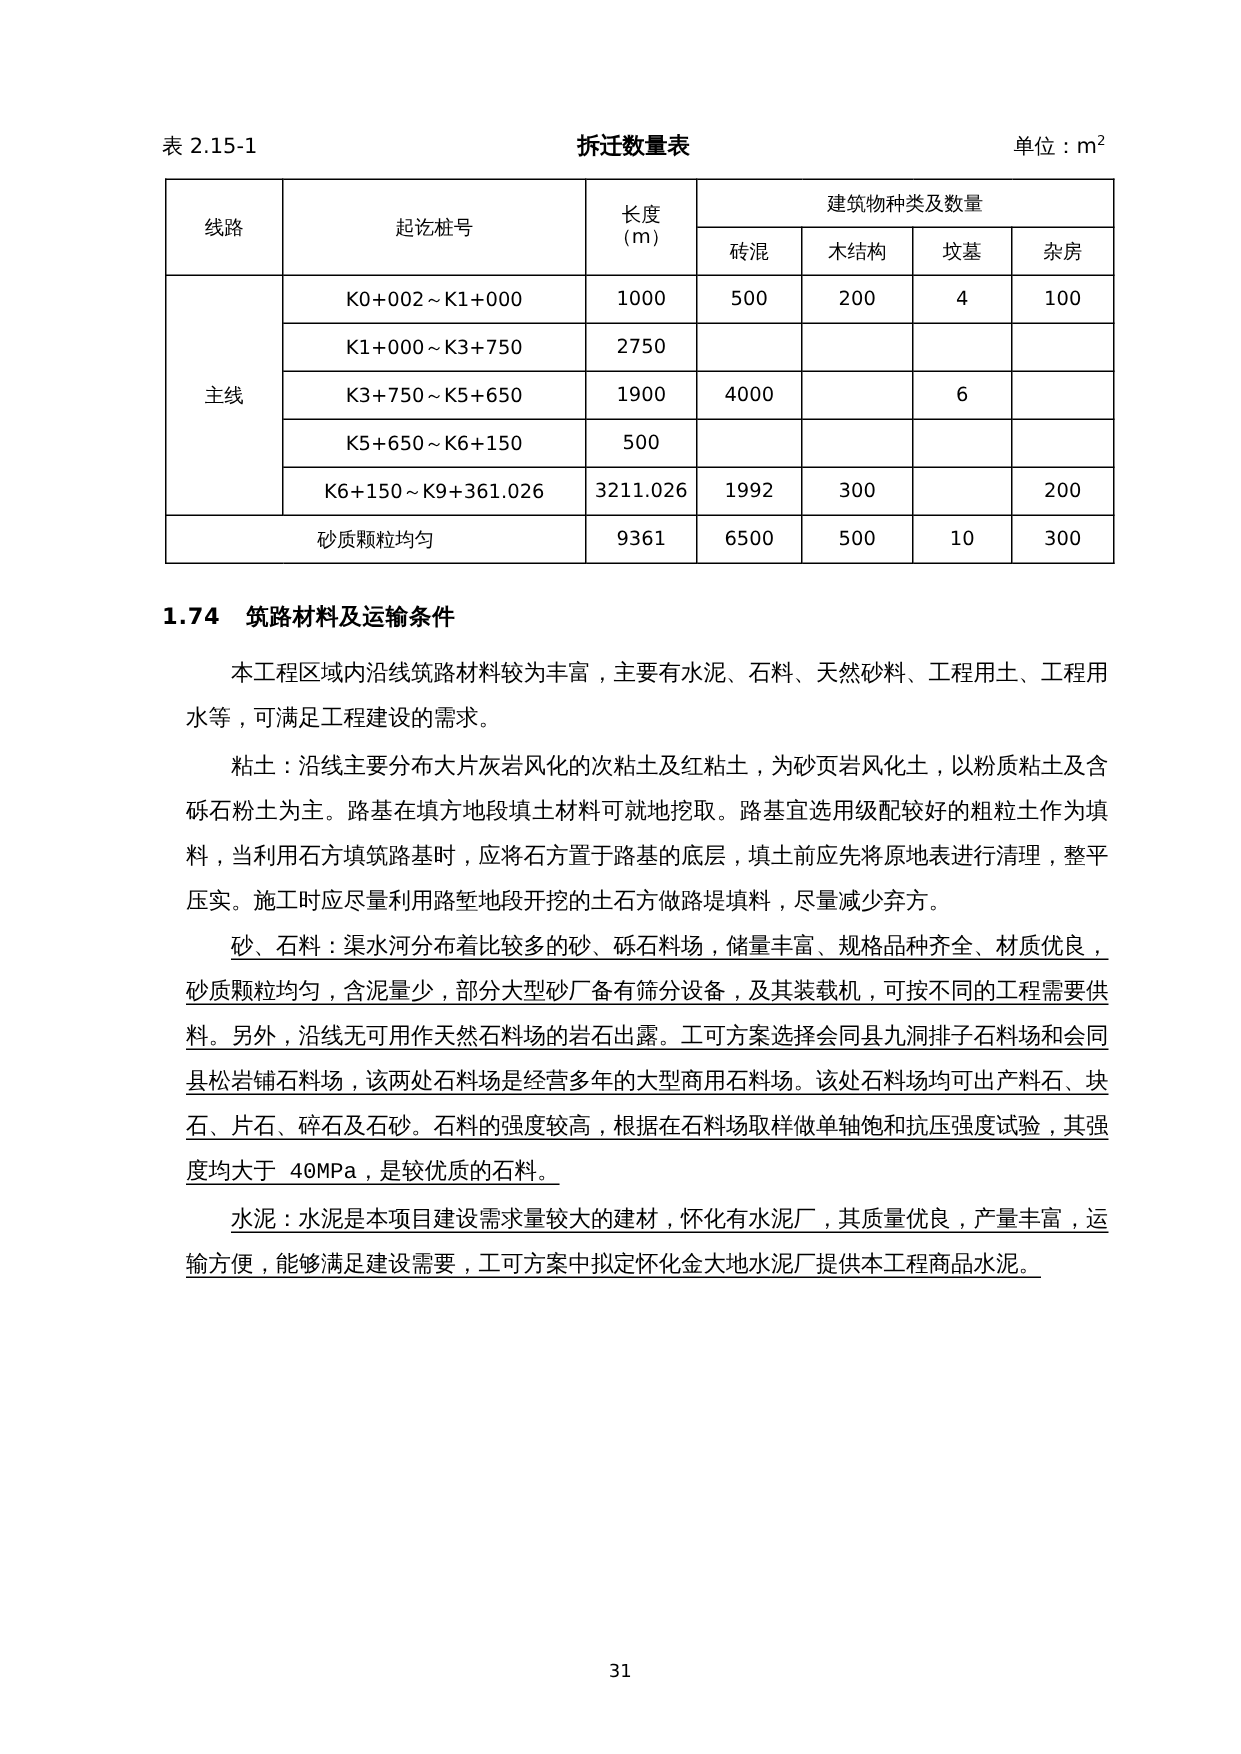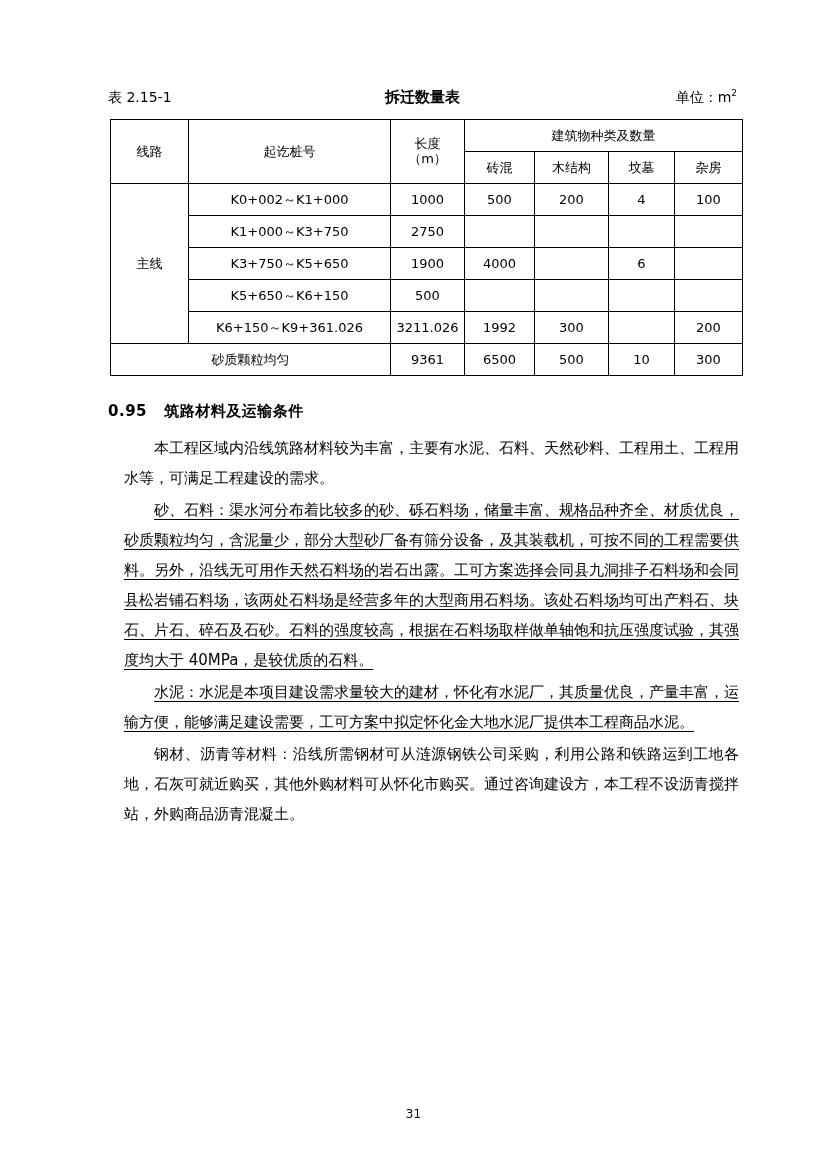--- a/index.html
+++ b/index.html
@@ -74,20 +74,21 @@
     font-size: 15px;
     line-height: 30px;
     margin: 0 0 2px 16px;
     text-align: justify;
     text-justify: inter-ideograph;
     text-indent: 2em;
   }
   p.underlined {
     text-decoration: underline;
     text-underline-offset: 4px;
+    font-family: Liberation Mono, monospace;
   }
   .footer-page {
     position: absolute;
     left: 0;
     right: 0;
     bottom: 48px;
     text-align: center;
     font-size: 12px;
   }
 </style>
@@ -175,23 +176,23 @@
         <td>9361</td>
         <td>6500</td>
         <td>500</td>
         <td>10</td>
         <td>300</td>
       </tr>
     </tbody>
   </table>
 
   <div class="sec-title">
-    <span>0.95</span>
+    <span>1.74</span>
     &nbsp;&nbsp;<span>筑路材料及运输条件</span>
   </div>
 
   <p class="para">本工程区域内沿线筑路材料较为丰富，主要有水泥、石料、天然砂料、工程用土、工程用水等，可满足工程建设的需求。</p>
+  <p class="para">粘土：沿线主要分布大片灰岩风化的次粘土及红粘土，为砂页岩风化土，以粉质粘土及含砾石粉土为主。路基在填方地段填土材料可就地挖取。路基宜选用级配较好的粗粒土作为填料，当利用石方填筑路基时，应将石方置于路基的底层，填土前应先将原地表进行清理，整平压实。施工时应尽量利用路堑地段开挖的土石方做路堤填料，尽量减少弃方。</p>
   <p class="para underlined">砂、石料：渠水河分布着比较多的砂、砾石料场，储量丰富、规格品种齐全、材质优良，砂质颗粒均匀，含泥量少，部分大型砂厂备有筛分设备，及其装载机，可按不同的工程需要供料。另外，沿线无可用作天然石料场的岩石出露。工可方案选择会同县九洞排子石料场和会同县松岩铺石料场，该两处石料场是经营多年的大型商用石料场。该处石料场均可出产料石、块石、片石、碎石及石砂。石料的强度较高，根据在石料场取样做单轴饱和抗压强度试验，其强度均大于 40MPa，是较优质的石料。</p>
   <p class="para underlined">水泥：水泥是本项目建设需求量较大的建材，怀化有水泥厂，其质量优良，产量丰富，运输方便，能够满足建设需要，工可方案中拟定怀化金大地水泥厂提供本工程商品水泥。</p>
-  <p class="para">钢材、沥青等材料：沿线所需钢材可从涟源钢铁公司采购，利用公路和铁路运到工地各地，石灰可就近购买，其他外购材料可从怀化市购买。通过咨询建设方，本工程不设沥青搅拌站，外购商品沥青混凝土。</p>
 
   <div class="footer-page">31</div>
 </div>
 
 </body></html>

